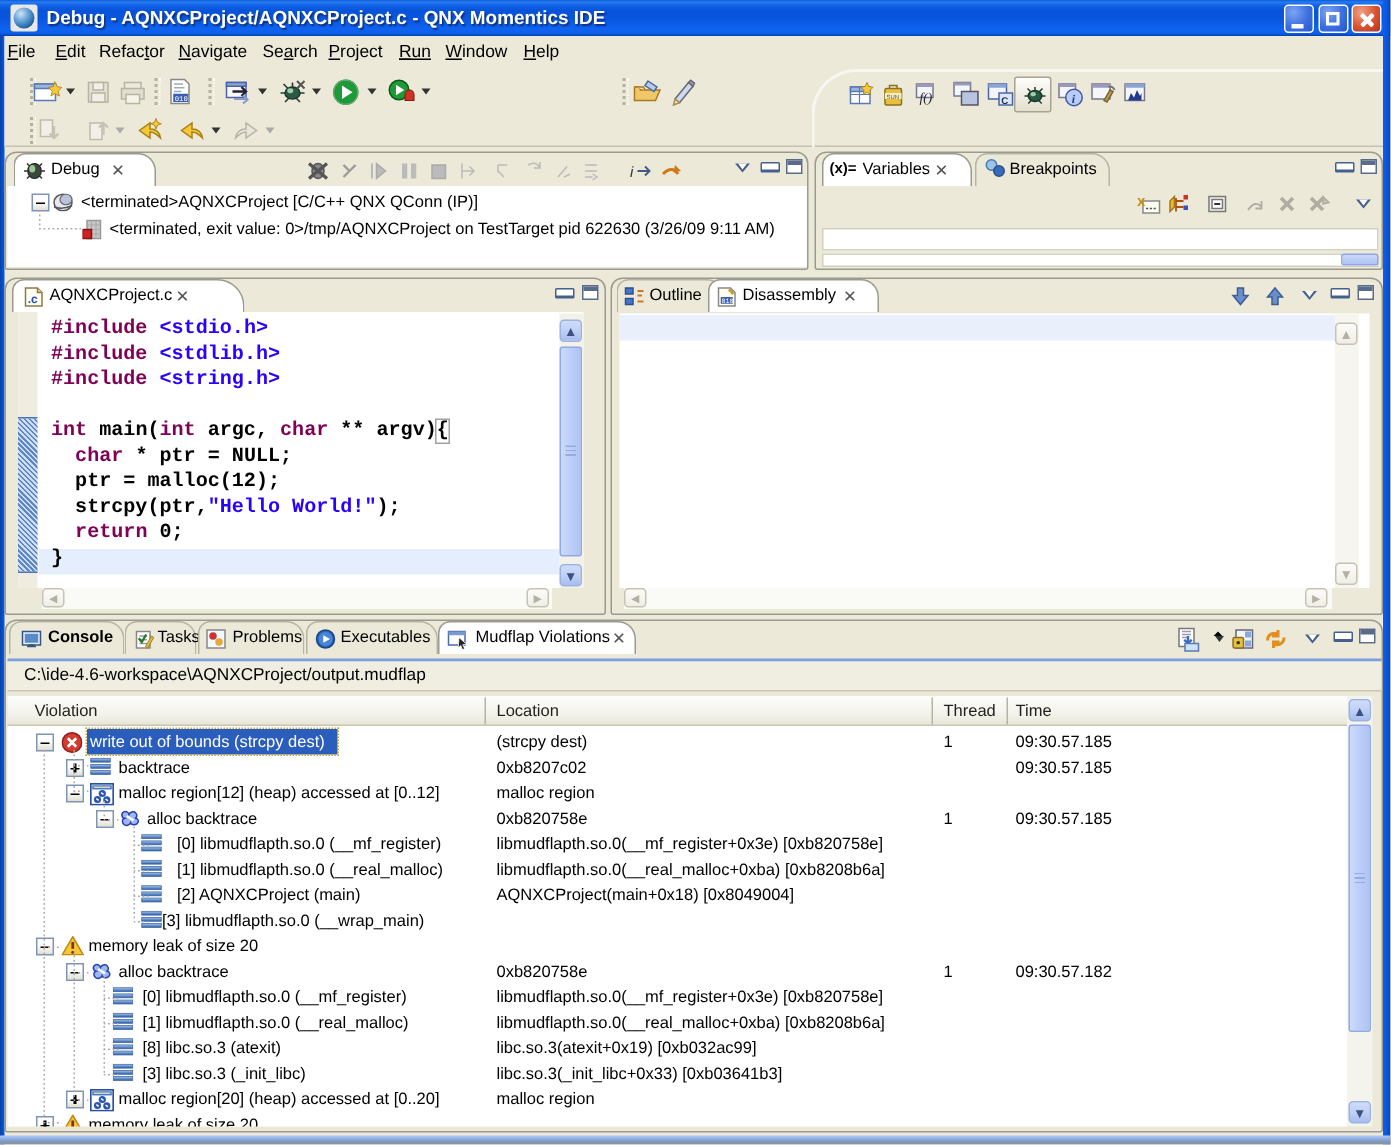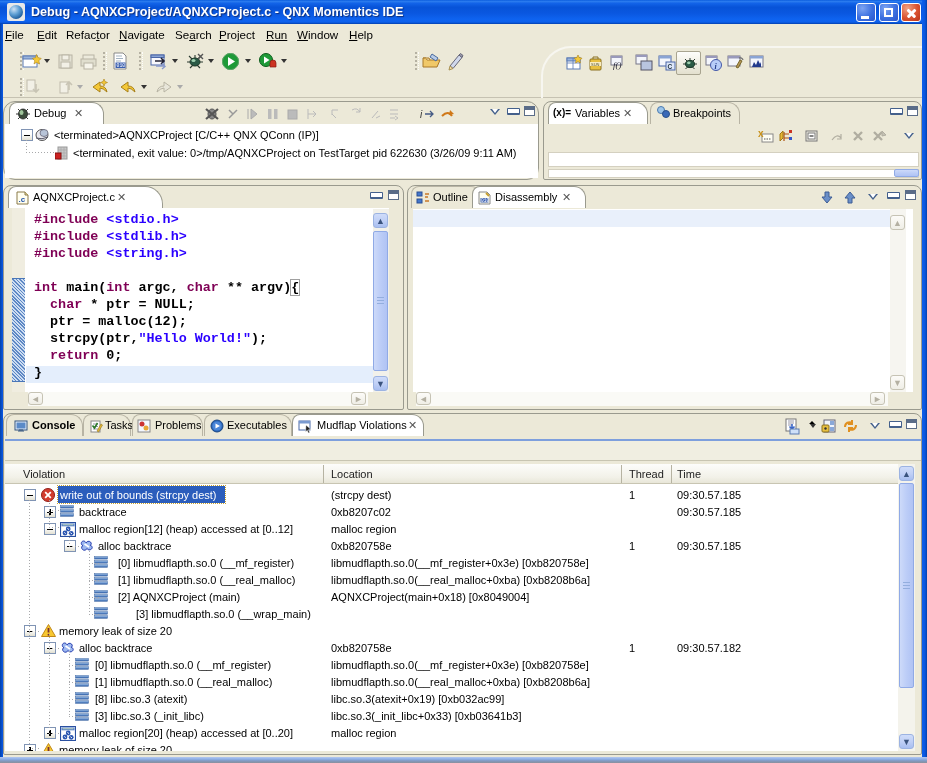--- a/index.html
+++ b/index.html
@@ -233,21 +233,21 @@
     <path d="M9,13 L13,6 l2,1 L11,14 Z" fill="#b89858" stroke="#77672c"></path>
     <path d="M12,4 a3,3 0 0 1 4,2" stroke="#777" fill="none" stroke-width="1.4"></path>
   </svg>
   <svg class="abs" style="left:749px;top:54px;" width="18" height="18" viewBox="0 0 18 18">
     <rect x="1" y="2" width="13" height="11" fill="#f4f6fc" stroke="#778"></rect>
     <rect x="1" y="2" width="13" height="2.5" fill="#8aa4d4"></rect>
     <path d="M3,13 L5,8 L7,11 L9,6 L11,10 L12,8 L12,13 Z" fill="#223a8c"></path>
   </svg>
 </div>
 
-<div class="panel" id="p-debug" style="left:3px;top:101px;width:536px;height:79px;border-radius:12px;">
+<div class="panel" id="p-debug" style="left:3px;top:101px;width:536px;height:79px;">
   <div class="ptab" style="left:5px;width:95px;"></div>
   <svg class="abs" style="left:11px;top:5px;" width="15" height="13" viewBox="0 0 15 13">
     <ellipse cx="8" cy="7" rx="4.5" ry="5" fill="#3a4a3a" stroke="#222" stroke-width="0.8"></ellipse>
     <ellipse cx="6.5" cy="5.5" rx="2" ry="2.5" fill="#9ec49a"></ellipse>
     <path d="M3,2 L5,4 M1,7 L3.5,7 M3,12 L5,10 M13,2 L11,4 M15,7 L12.5,7 M13,12 L11,10" stroke="#333" stroke-width="1"></path>
   </svg>
   <span class="tabtxt" style="left:30px;">Debug</span>
   <span class="tabx" style="left:70px;">✕</span>
 
   <svg class="abs" style="left:200px;top:4px;" width="345" height="16" viewBox="0 0 345 16" font-family="Liberation Sans">
@@ -467,20 +467,21 @@
     <circle cx="41.5" cy="10.5" r="1.2" fill="#333"></circle>
     <path d="M61,9 C61,5 65,3 68,5 M68,2 L68,6 L64,6 M72,7 C72,11 68,13 65,11 M65,14 L65,10 L69,10" stroke="#e09020" stroke-width="2" fill="none"></path>
   </svg>
   <div class="dd" style="left:806px;top:10px;border-top-color:#333;"></div>
   <div class="viewmenu" style="left:866px;top:9px;"></div>
   <div class="minbox" style="left:885px;top:7px;"></div>
   <div class="maxbox" style="left:902px;top:5px;"></div>
 
   <div class="abs" style="left:1px;top:25px;width:916px;height:2px;background:#7e9fdd;"></div>
   <div class="abs" style="left:1px;top:27px;width:916px;height:20px;background:#f0eee1;border-bottom:1px solid #c8c5b2;"></div>
+  <span class="abs" style="left:12px;top:30px;font-size:11.5px;">C:\ide-4.6-workspace\AQNXCProject/output.mudflap</span>
 
   <div class="abs" id="vhead" style="left:1px;top:50px;width:893px;height:20px;background:linear-gradient(180deg,#fdfdfb,#f2f1e8 70%,#e8e6d8);border-bottom:1px solid #c8c5b2;"></div>
   <span class="hlbl" style="left:19px;">Violation</span>
   <span class="hlbl" style="left:327px;">Location</span>
   <span class="hlbl" style="left:625px;">Thread</span>
   <span class="hlbl" style="left:673px;">Time</span>
   <div class="hsep" style="left:319px;"></div>
   <div class="hsep" style="left:617px;"></div>
   <div class="hsep" style="left:667px;"></div>
 
@@ -574,21 +575,21 @@
         <defs>
           <linearGradient id="sg" x1="0" y1="0" x2="0" y2="1">
             <stop offset="0" stop-color="#a8c8ec"></stop>
             <stop offset="1" stop-color="#2a5ca8"></stop>
           </linearGradient>
         </defs>
         <rect x="0.5" y="0.5" width="13" height="2.6" fill="url(#sg)" stroke="#3c64a0" stroke-width="0.5"></rect>
         <rect x="0.5" y="4.6" width="13" height="2.6" fill="url(#sg)" stroke="#3c64a0" stroke-width="0.5"></rect>
         <rect x="0.5" y="8.7" width="13" height="2.6" fill="url(#sg)" stroke="#3c64a0" stroke-width="0.5"></rect>
       </svg>
-  <span class="trow" style="left:131px;top:124px;">[3] libmudflapth.so.0 (__wrap_main)</span>
+  <span class="trow" style="left:103px;top:124px;">[3] libmudflapth.so.0 (__wrap_main)</span>
   <div class="pm" style="left:19px;top:141px;"></div>
   <svg class="abs" style="left:36px;top:140px;" width="15" height="13" viewBox="0 0 15 13">
         <path d="M7.5,0.5 L14.5,12.5 L0.5,12.5 Z" fill="#f8c830" stroke="#c08818"></path>
         <path d="M7.5,4 L7.5,8.5" stroke="#7a3030" stroke-width="1.8"></path>
         <circle cx="7.5" cy="10.8" r="1" fill="#7a3030"></circle>
       </svg>
   <span class="trow" style="left:54px;top:141px;">memory leak of size 20</span>
   <div class="pm" style="left:39px;top:158px;"></div>
   <svg class="abs" style="left:56px;top:157px;" width="14" height="13" viewBox="0 0 14 13">
         <path d="M1.5,5.5 C0.5,3 3,1 5,2.5 C5.8,3.1 6,4 6,4 C6.5,2.5 9,1.5 10.5,3 C12,4.5 11,6 10,6.5 C12,6.5 13,8.5 11.5,10 C10,11.5 7.5,11 7,9.5 C6.5,11 4,12 2.5,10.5 C1,9 1.5,7 3,6.5 C2.2,6.3 1.7,6 1.5,5.5 Z" fill="#9db8f0" stroke="#2840b0" stroke-width="1"></path>

